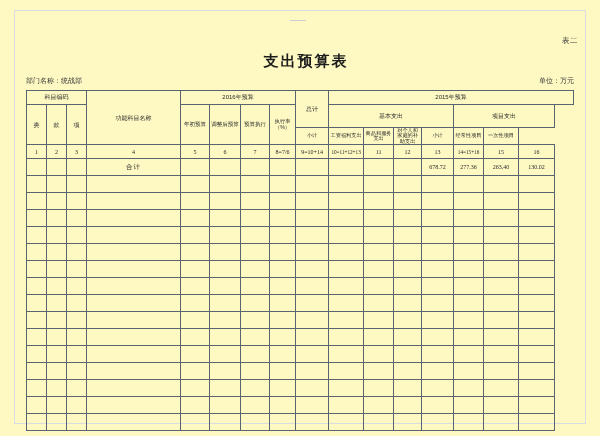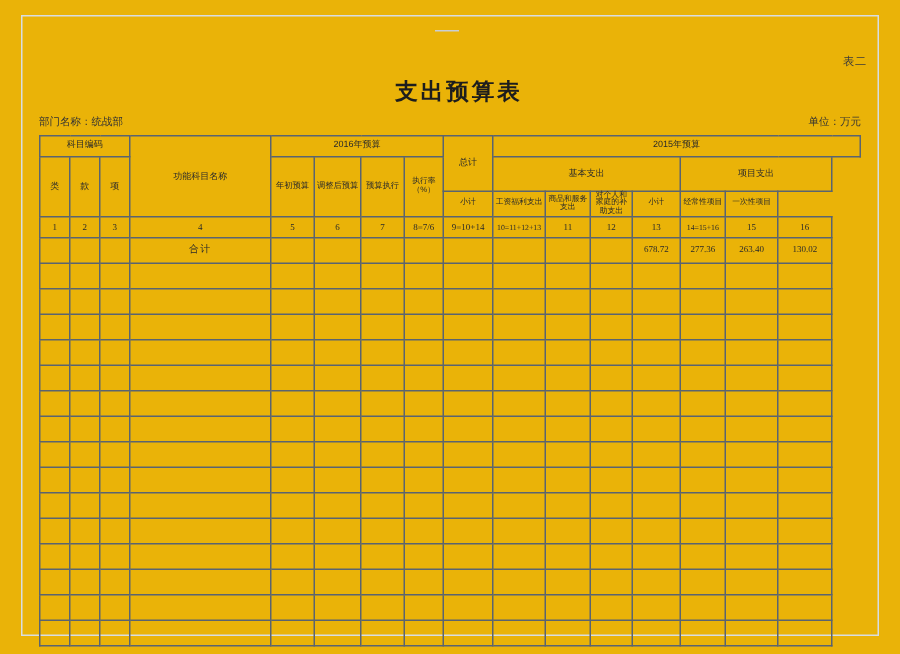--- a/index.html
+++ b/index.html
@@ -13,21 +13,21 @@
     font-family: "Liberation Sans", sans-serif;
     color: #2b2b2b;
     position: relative;
     overflow: hidden;
   }
   .page {
     position: absolute;
     left: 0; top: 0;
     width: 600px;
     height: 436px;
-    background: #eab308;
+    background: #fef9c3;
   }
   
   .scan-frame {
     position: absolute;
     left: 14px; top: 10px;
     width: 572px; height: 414px;
     border: 1px solid #d8dde2;
     box-sizing: border-box;
   }
   .top-dash {

